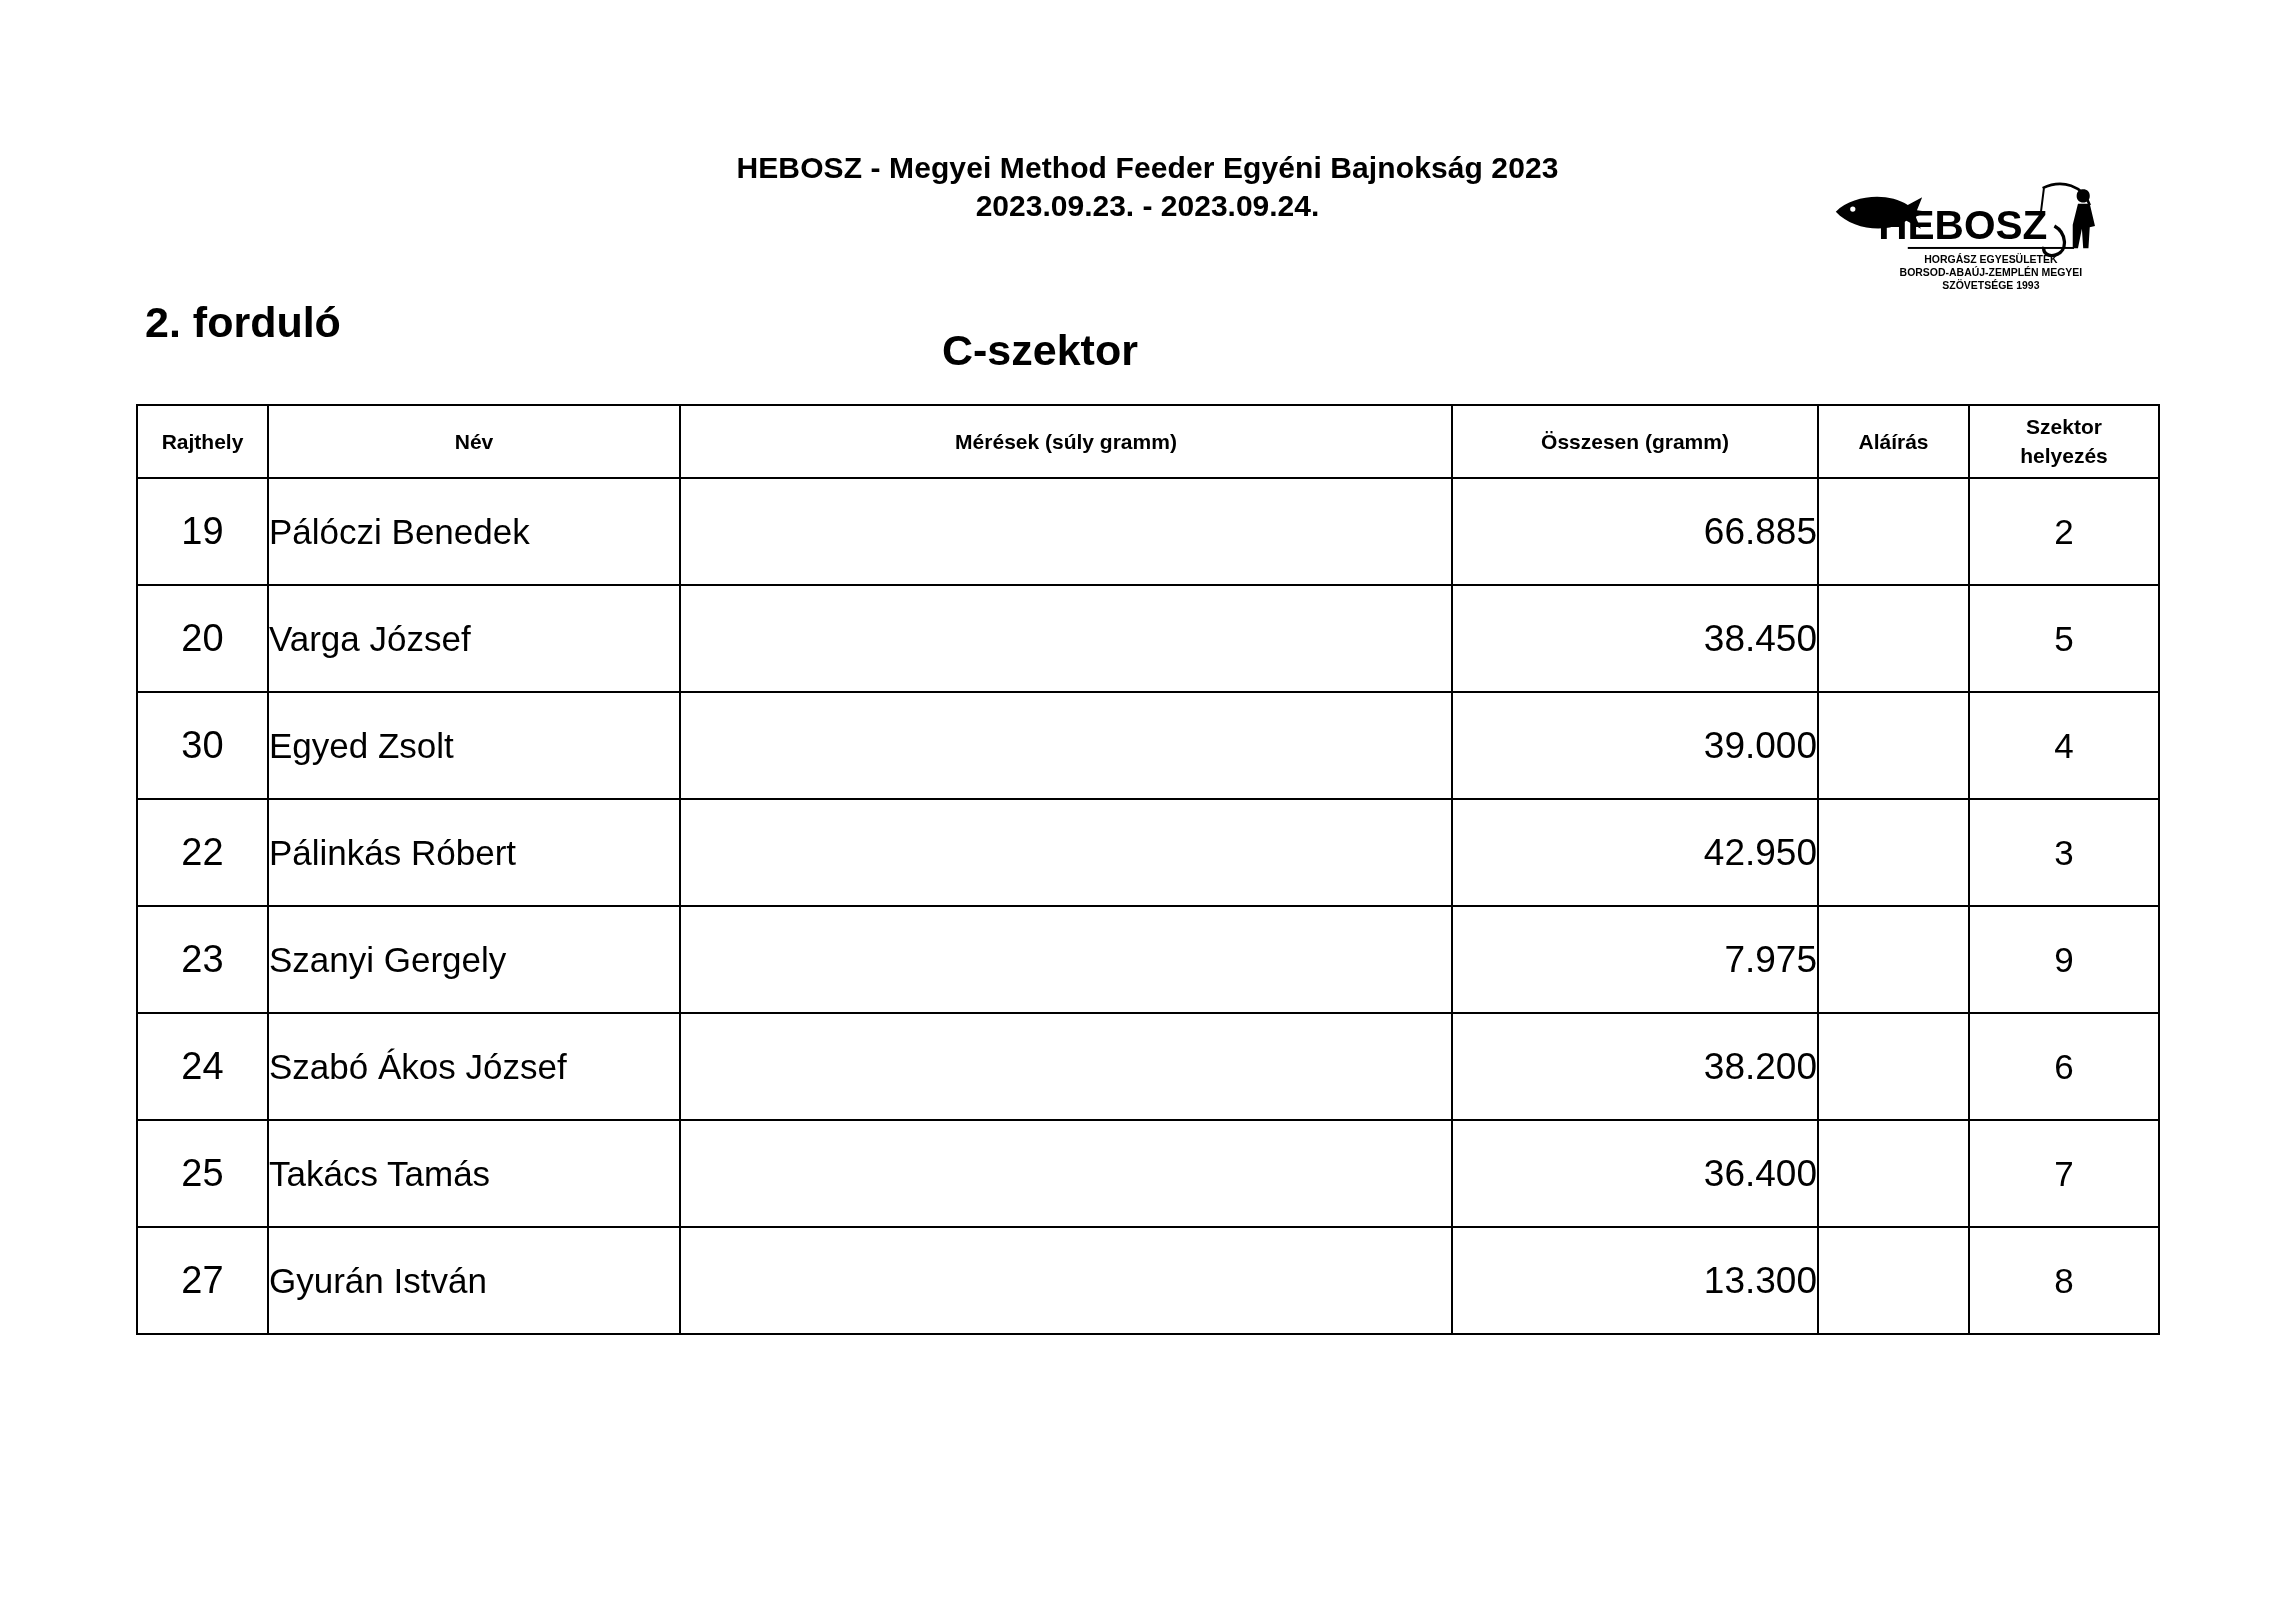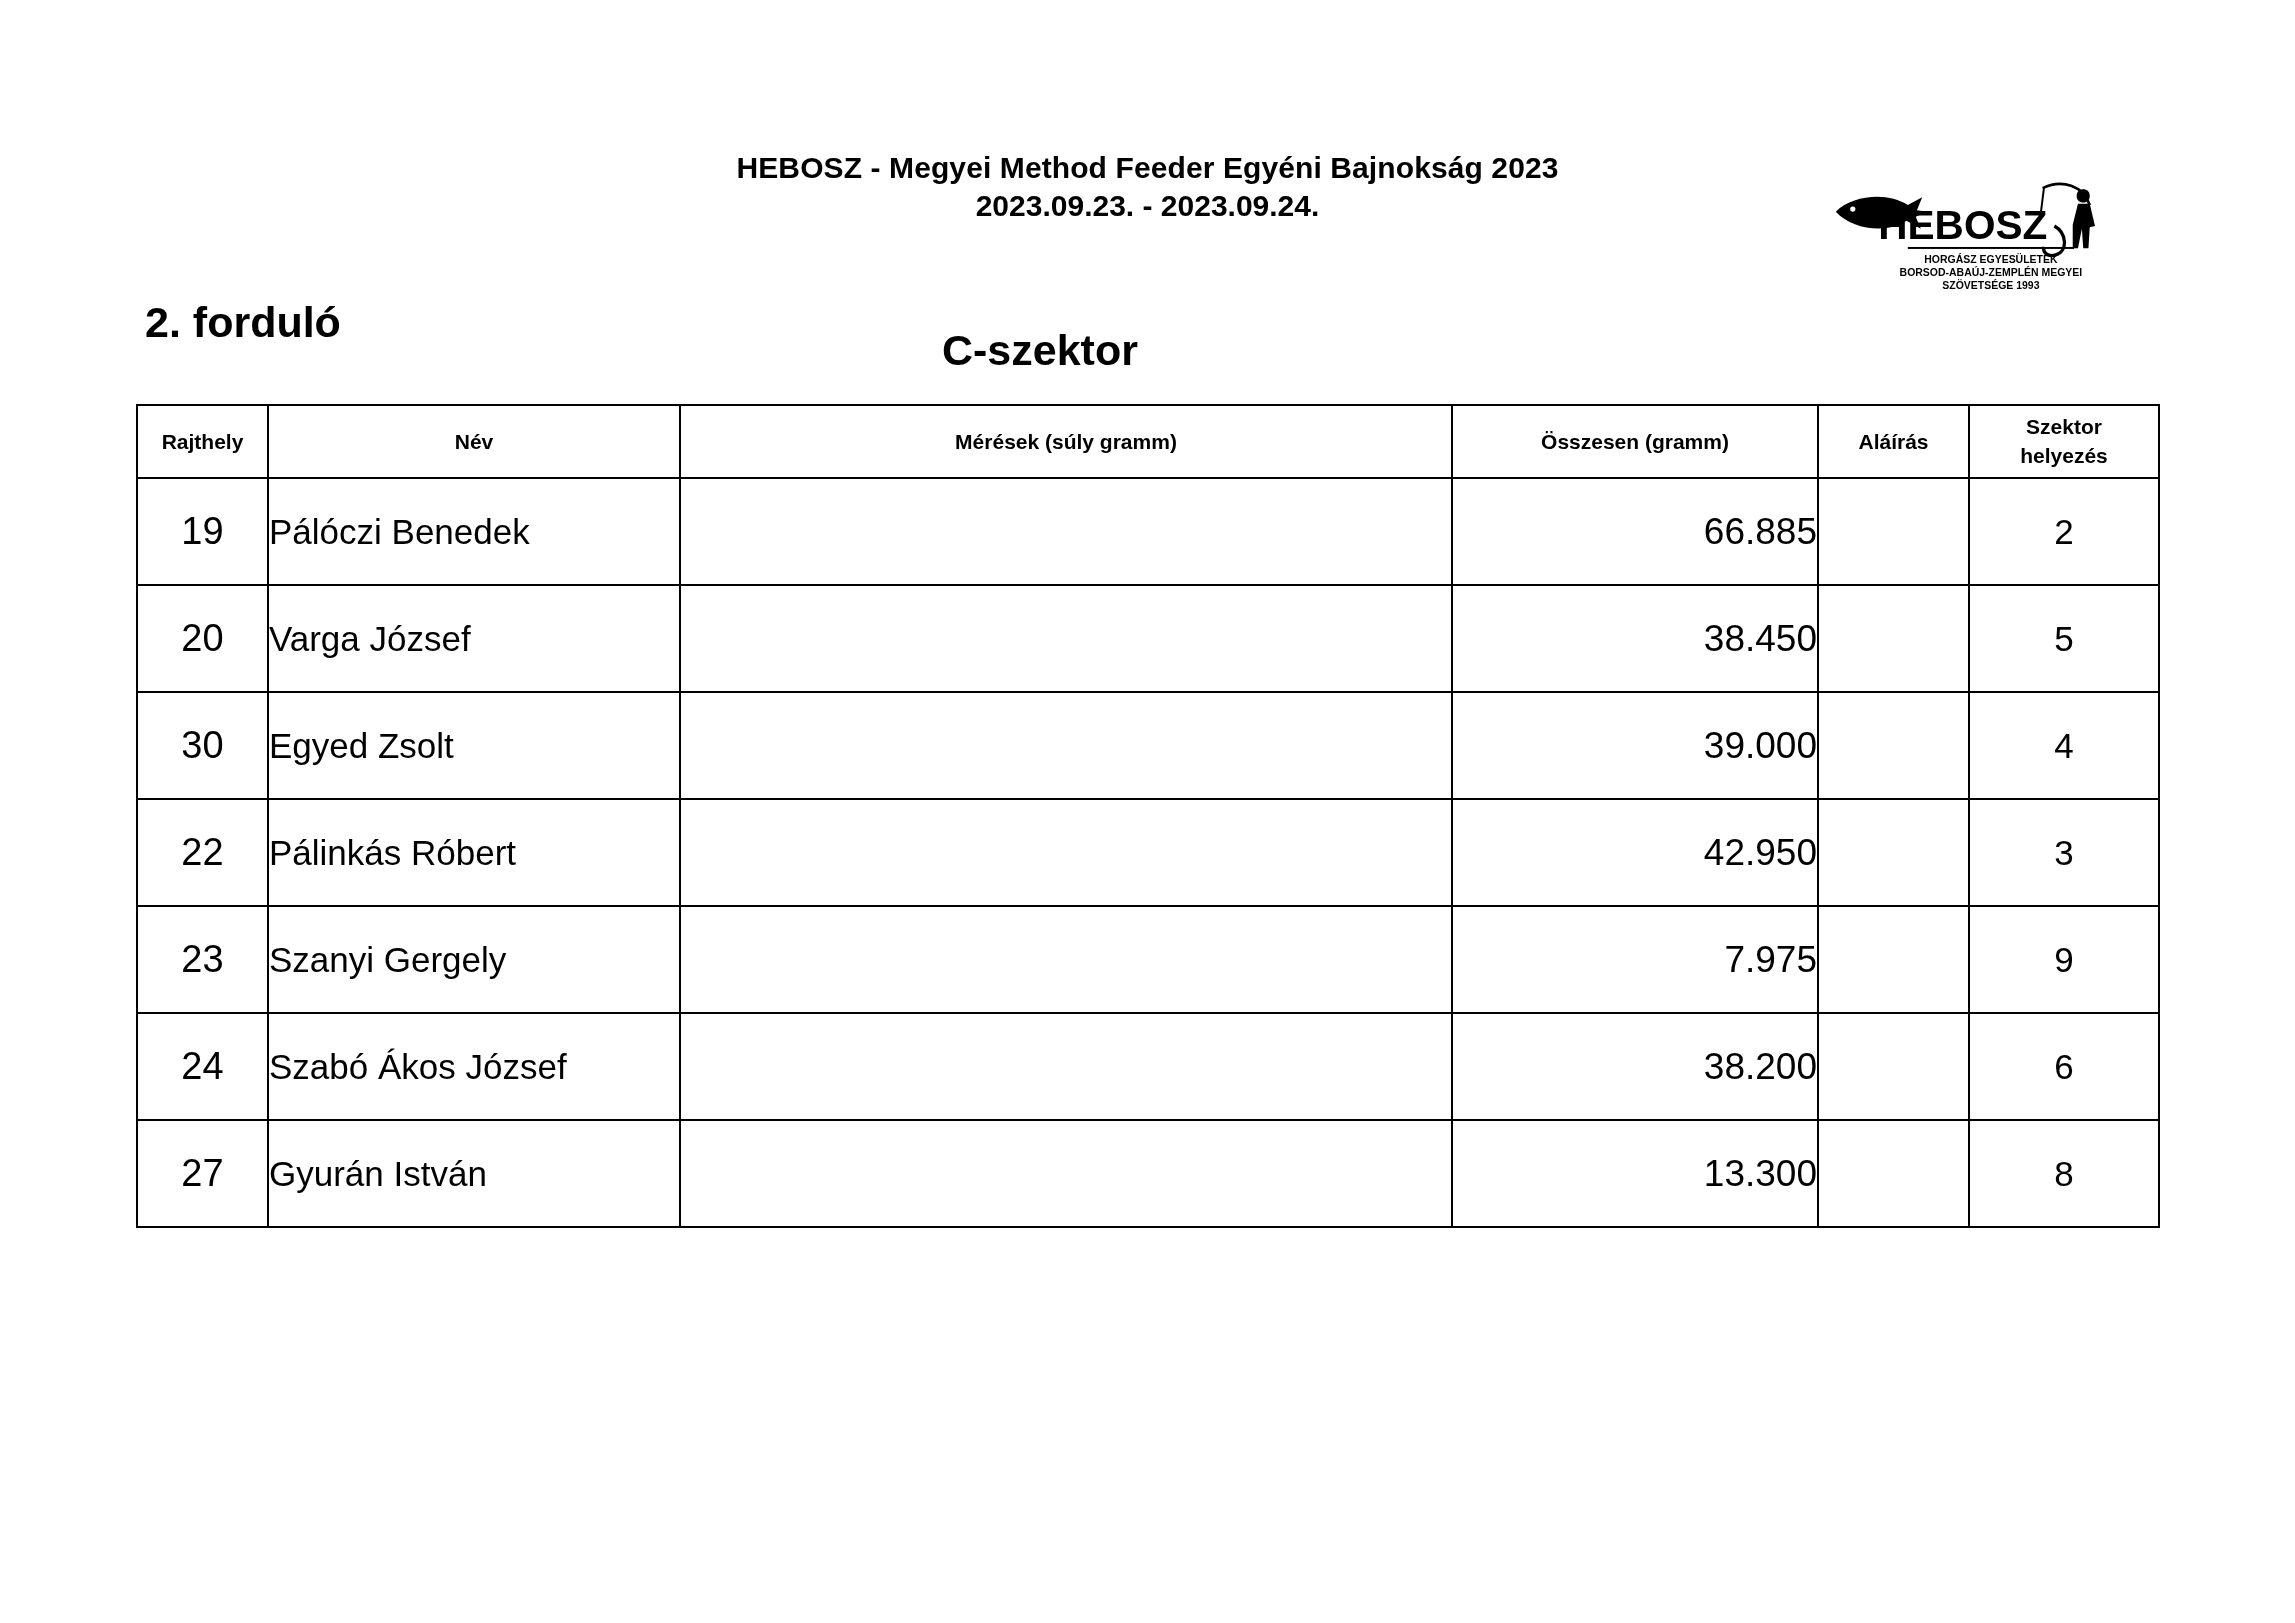--- a/index.html
+++ b/index.html
@@ -236,20 +236,28 @@
           </tr>
           <tr>
             <td class="rajthely">24</td>
             <td class="nev">Szabó Ákos József</td>
             <td class="meres"></td>
             <td class="osszesen">38.200</td>
             <td class="alairas"></td>
             <td class="helyezes">6</td>
           </tr>
           <tr>
+            <td class="rajthely">25</td>
+            <td class="nev">Takács Tamás</td>
+            <td class="meres"></td>
+            <td class="osszesen">36.400</td>
+            <td class="alairas"></td>
+            <td class="helyezes">7</td>
+          </tr>
+          <tr>
             <td class="rajthely">27</td>
             <td class="nev">Gyurán István</td>
             <td class="meres"></td>
             <td class="osszesen">13.300</td>
             <td class="alairas"></td>
             <td class="helyezes">8</td>
           </tr>
         </tbody>
     </table>
   </div>

